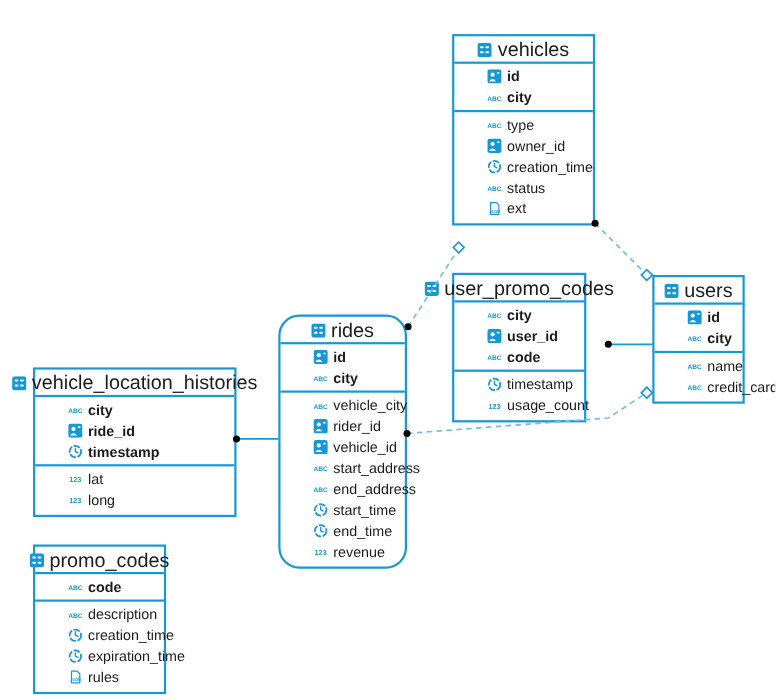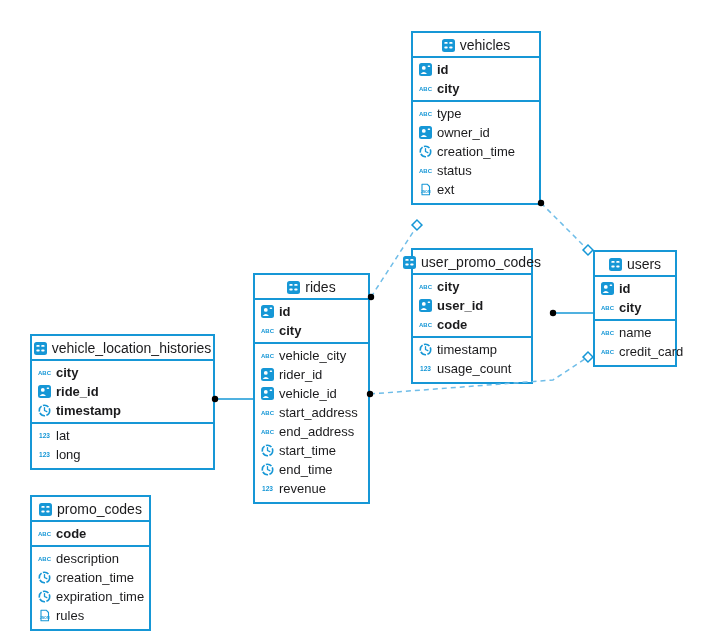--- a/index.html
+++ b/index.html
@@ -19,41 +19,42 @@
     z-index: 1;
   }
   .table-header {
     height: 22px;
     display: flex;
     align-items: center;
     justify-content: center;
     gap: 5px;
     padding: 1px 4px 0 4px;
     border-bottom: 2px solid var(--blue);
-    font-size: 14px;
+    font-size: 18px;
     font-weight: 500;
     color: var(--text);
     white-space: nowrap;
   }
   .section.pk {
     padding: 2px 0;
     border-bottom: 2px solid var(--blue);
   }
   .section.fields {
     padding: 2px 0 4px 0;
   }
   .row {
     height: 19px;
     display: flex;
     align-items: center;
     gap: 5px;
     padding: 0 6px;
     font-size: 13px;
     color: var(--text);
     white-space: nowrap;
+    margin-left: 24px;
   }
   .section.pk .row .label { font-weight: 700; }
   .icon {
     width: 13px;
     height: 13px;
     flex: 0 0 13px;
     display: inline-flex;
   }
   .icon svg { width: 13px; height: 13px; display: block; }
   #connector-layer {
@@ -298,21 +299,21 @@
         <div class="row">
     <span class="icon">
             <svg viewBox="0 0 13 13">
               <text x="6.5" y="9.4" text-anchor="middle" font-size="6" font-weight="bold" fill="#1697d6" font-family="Liberation Sans, sans-serif">ABC</text>
             </svg>
           </span>
     <span class="label">credit_card</span>
   </div>
       </div>
   </div>
-    <div class="table" style="left: 253px; top: 273px; width: 117px;">
+    <div class="table" style="left: 253px; top: 286px; width: 117px; border-radius: 19px;">
     <div class="table-header">
       <span class="icon">
           <svg viewBox="0 0 13 13">
             <rect x="0" y="0" width="13" height="13" rx="2.5" fill="#1697d6"></rect>
             <rect x="2.3" y="3" width="3.4" height="1.8" rx="0.9" fill="#fff"></rect>
             <rect x="7.2" y="3" width="3.4" height="1.8" rx="0.9" fill="#fff"></rect>
             <rect x="2.3" y="7.6" width="3.4" height="1.8" rx="0.9" fill="#fff"></rect>
             <rect x="7.2" y="7.6" width="3.4" height="1.8" rx="0.9" fill="#fff"></rect>
           </svg>
         </span>

